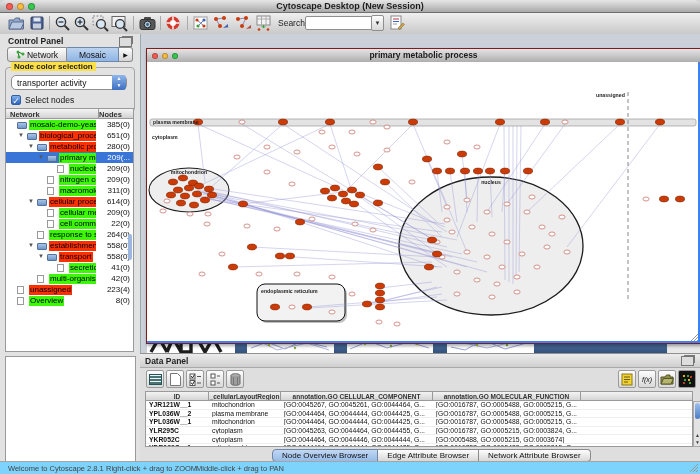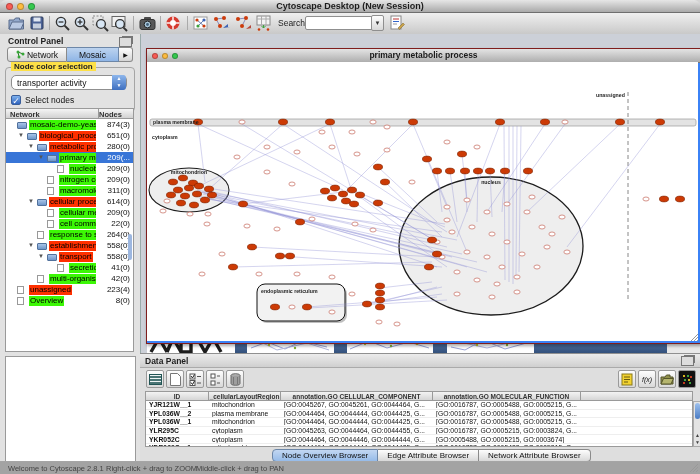--- a/index.html
+++ b/index.html
@@ -80,21 +80,21 @@
   .dp-row{display:flex;height:7.6px;font-size:6.8px;border-bottom:1px solid #eee;align-items:center}
   .dp-cell{overflow:hidden;white-space:nowrap;padding-left:3px;box-sizing:border-box;color:#111}
   #dp-scroll{left:553px;top:47px;width:9px;height:46px;background:#e3e3e3;border:1px solid #aaa;box-sizing:border-box}
   #dp-thumb{left:1px;top:1px;width:5px;height:16px;background:linear-gradient(#9ec1ee,#4a7cc4);border-radius:3px}
   .sarr{position:absolute;left:0px;width:7px;font-size:5px;text-align:center;color:#444;line-height:6px}
   #dp-tabs{left:132px;top:95px;display:flex;height:13px}
   .dp-tab{border:1px solid #8a8a8a;background:linear-gradient(#fdfdfd,#d8d8d8);font-size:8px;
           display:flex;align-items:center;padding:0 9px;color:#111}
   .dp-tab.sel{background:linear-gradient(#c2d7f2,#96bbe9);border-color:#6d87a8}
   
-  #statusbar{left:0;bottom:0;right:0;height:12px;background:#a3a3a3;border-top:1px solid #a5a5a5;font-size:7.5px;color:#444}
+  #statusbar{left:0;bottom:0;right:0;height:12px;background:#7dd3fc;border-top:1px solid #a5a5a5;font-size:7.5px;color:#444}
   .status-item{position:absolute;top:1.5px}
   svg{display:block}
 </style>
 </head>
 <body>
 
 <div class="abs" id="titlebar">
   <div class="lights abs" style="left:6px;top:3px">
     <div class="light l-red"></div>
     <div class="light l-yel"></div>
@@ -254,21 +254,21 @@
     <span id="checklabel">Select nodes</span>
   </div>
   <div class="abs" id="tree-head">
     <div style="flex:1;padding:1px 0 0 4px">Network</div>
     <div style="width:34px;padding:1px 0 8px 0;border-left:1px solid #9a9a9a">Nodes</div>
   </div>
   <div class="abs" id="tree-body">
       <div class="tree-row">
         <span class="fold" style="left: 11px;"></span>
         <span class="chip" style="left: 23px; background: rgb(60, 247, 5); max-width: 65px;">mosaic-demo-yeast</span>
-        <span class="tval">874(3)</span>
+        <span class="tval">385(0)</span>
       </div>
       <div class="tree-row">
         <span class="tri" style="left: 12px;">▼</span>
         <span class="fold" style="left: 21px;"></span>
         <span class="chip" style="left: 33px; background: rgb(255, 48, 0); max-width: 55px;">biological_process</span>
         <span class="tval">651(0)</span>
       </div>
       <div class="tree-row">
         <span class="tri" style="left: 22px;">▼</span>
         <span class="fold" style="left: 31px;"></span>

